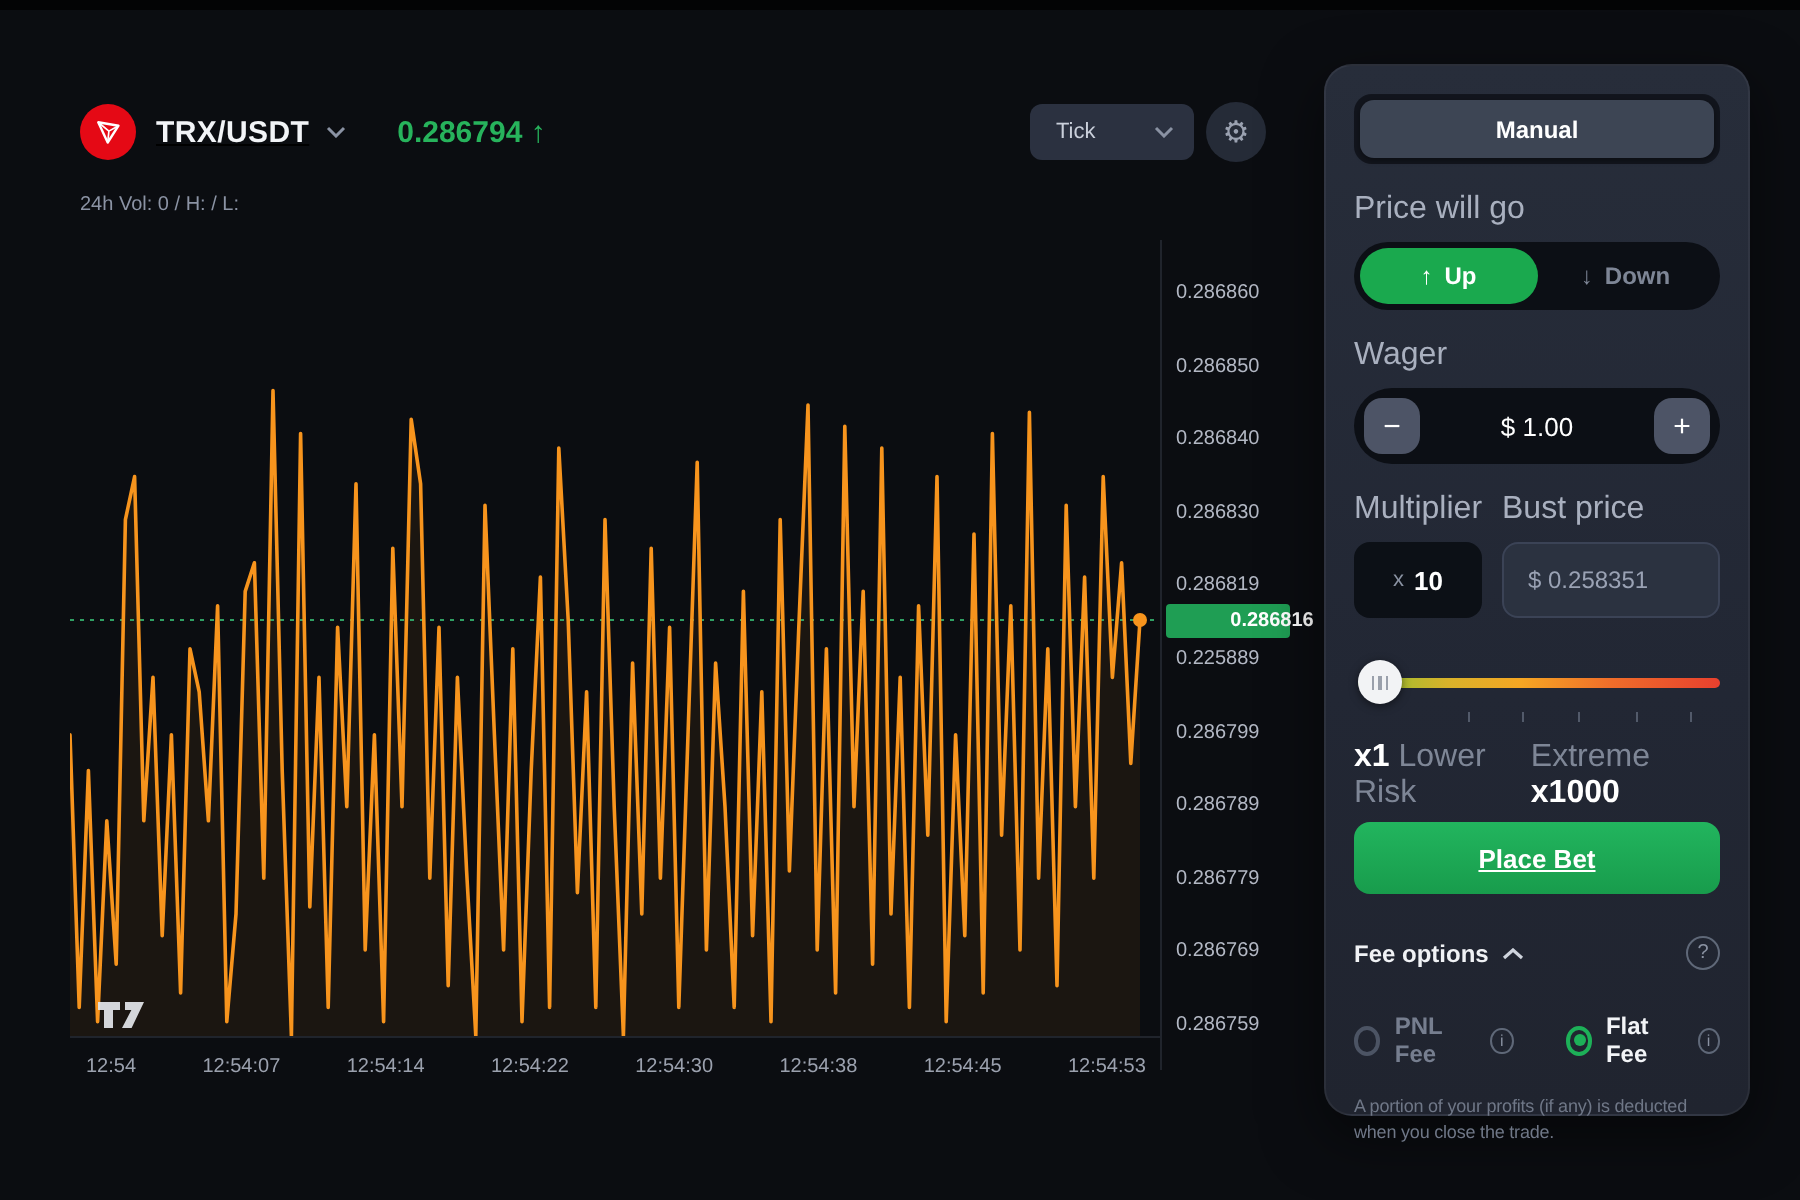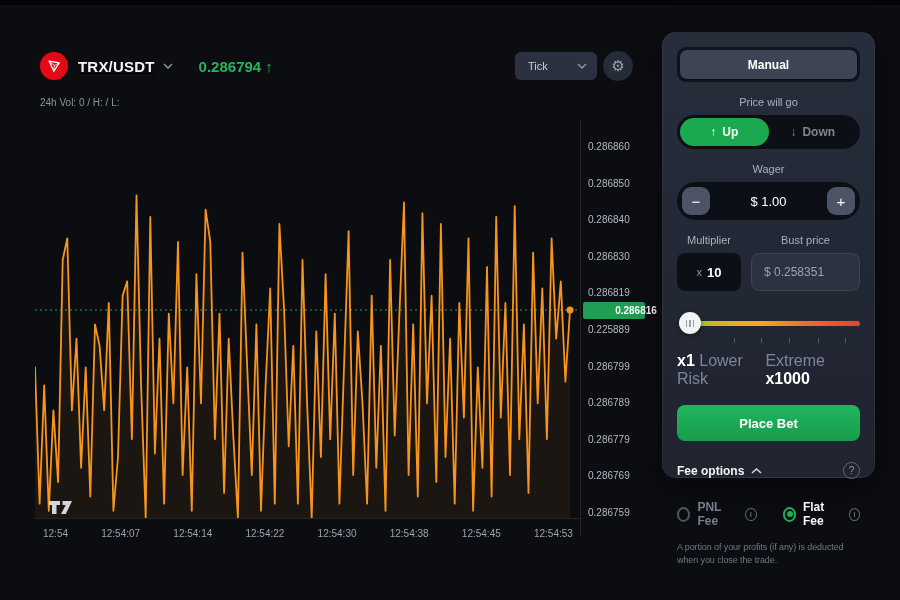--- a/index.html
+++ b/index.html
@@ -27,28 +27,28 @@
   .axis-h { position:absolute; left:35px; top:518px; width:546px; height:1px; background:#20242c; }
   .y-axis { position:absolute; left:588px; top:142px; height:376px; width:60px; display:flex; flex-direction:column; justify-content:space-between; }
   .y-axis span { color:#b3b8c4; font-size:10px; line-height:10px; }
   .price-badge { position:absolute; left:583px; width:62px; height:17px; background:#1f9e54; border-radius:2px;
     color:#fff; font-size:10px; font-weight:bold; display:flex; align-items:center; justify-content:center; }
   .x-axis { position:absolute; left:43px; top:528px; width:530px; display:flex; justify-content:space-between; }
   .x-axis span { color:#9ba1ae; font-size:10px; }
   .tv-logo { position:absolute; left:48px; top:500px; opacity:.92; }
 
   
-  .panel { position:absolute; left:662px; top:32px; width:213px; height:446px; border-radius:14px;
+  .panel { position:absolute; left:662px; top:32px; width:213px; height:526px; border-radius:14px;
     background:linear-gradient(180deg,#272d3a 0%,#222734 60%,#20242f 100%);
     border:1px solid rgba(255,255,255,.05); box-shadow:0 10px 30px rgba(0,0,0,.5); padding:14px; }
   .seg-tabs { background:#12151d; border-radius:9px; height:35px; padding:3px; display:flex; }
   .seg { flex:1; display:flex; align-items:center; justify-content:center; font-size:12px; border-radius:7px; cursor:pointer; }
   .seg.active { background:#3d4554; color:#fff; font-weight:bold; box-shadow:0 1px 3px rgba(0,0,0,.4); }
   .seg.idle { color:#98a0b1; }
-  .field-label { color:#a9b0bf; font-size:11px; margin:14px 0 7px;text-align:center; }
+  .field-label { color:#a9b0bf; font-size:16px; margin:14px 0 7px; }
   .updown { background:#0c0f15; border-radius:17px; height:34px; padding:3px; display:flex; }
   .btn-up { flex:1; background:#1aa94e; border-radius:14px; display:flex; align-items:center; justify-content:center; gap:6px;
     color:#fff; font-size:12px; font-weight:bold; cursor:pointer; }
   .btn-down { flex:1; display:flex; align-items:center; justify-content:center; gap:6px; color:#7e8696; font-size:12px; font-weight:bold; cursor:pointer; }
   .wager-box { position:relative; background:#0c0f15; border-radius:19px; height:38px; display:flex; align-items:center; justify-content:center; }
   .step-btn { position:absolute; top:5px; width:28px; height:28px; border-radius:9px; background:#4d5466; color:#fff;
     font-size:15px; display:flex; align-items:center; justify-content:center; cursor:pointer; }
   .step-minus { left:5px; } .step-plus { right:5px; }
   .wager-value { color:#fff; font-size:13px; font-weight:normal; }
   .mb-row { display:flex; gap:10px; }
@@ -60,22 +60,22 @@
   .slider-wrap { margin-top:21px; position:relative; height:24px; }
   .slider-track { position:absolute; left:2px; right:0; top:9px; height:5px; border-radius:3px;
     background:linear-gradient(90deg,#86c332 0%,#d9b22a 25%,#f5a623 45%,#ef6d2a 70%,#e8402e 100%); }
   .slider-knob { position:absolute; left:2px; top:0; width:22px; height:22px; border-radius:50%; background:#f2f3f5;
     box-shadow:0 1px 4px rgba(0,0,0,.5); display:flex; align-items:center; justify-content:center; gap:2px; cursor:grab; }
   .slider-knob i { display:block; width:1.5px; height:7px; background:#9aa0ab; }
   .slider-ticks { position:relative; height:6px; margin-top:2px; }
   .slider-ticks i { position:absolute; top:0; width:1px; height:5px; background:#525a6a; }
   .risk-row { display:flex; justify-content:flex-start; margin-top:8px; font-size:16px; }
   .risk-strong { color:#fff; font-weight:bold; } .risk-dim { color:#7e8696; }
-  .place-bet { margin-top:17px; height:36px; border-radius:8px; background:linear-gradient(180deg,#22b55e,#189c4c);
-    display:flex; align-items:center; justify-content:center; color:#fff; font-size:13px; font-weight:bold; cursor:pointer; }
+  .place-bet { margin-top:5px; height:36px; border-radius:8px; background:linear-gradient(180deg,#22b55e,#189c4c);
+    display:flex; align-items:center; justify-content:center; color:#fff; font-size:13px; font-weight:bold; cursor:pointer;text-decoration:underline; }
   .fee-head { margin-top:21px; display:flex; align-items:center; justify-content:space-between; }
   .fee-title { color:#f0f2f5; font-size:12px; font-weight:bold; display:flex; align-items:center; gap:7px; cursor:pointer; }
   .help-circle { width:17px; height:17px; border-radius:50%; border:1px solid #5f6878; color:#8a92a2; font-size:10px;
     display:flex; align-items:center; justify-content:center; cursor:pointer; }
   .fee-radios { display:flex; margin-top:21px; gap:26px; }
   .radio-item { display:flex; align-items:center; gap:7px; cursor:pointer; }
   .radio-circle { width:15px; height:15px; border-radius:50%; border:2px solid #4c5464; }
   .radio-circle.on { border-color:#1db058; position:relative; }
   .radio-circle.on::after { content:""; position:absolute; left:2.5px; top:2.5px; width:6px; height:6px; border-radius:50%; background:#1db058; }
   .radio-label-dim { color:#767e8f; font-size:12px; font-weight:bold; }

